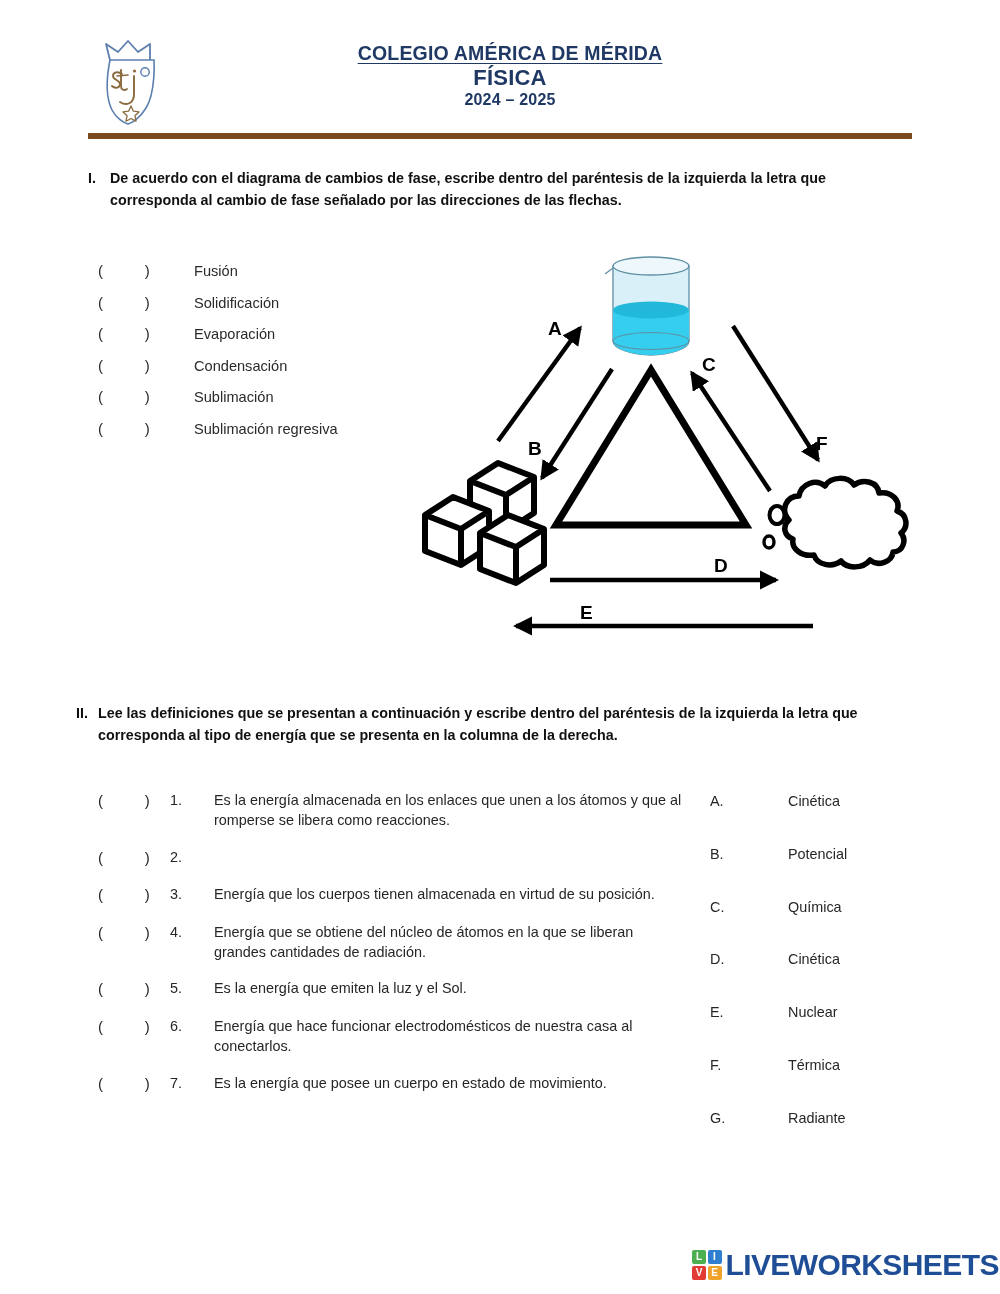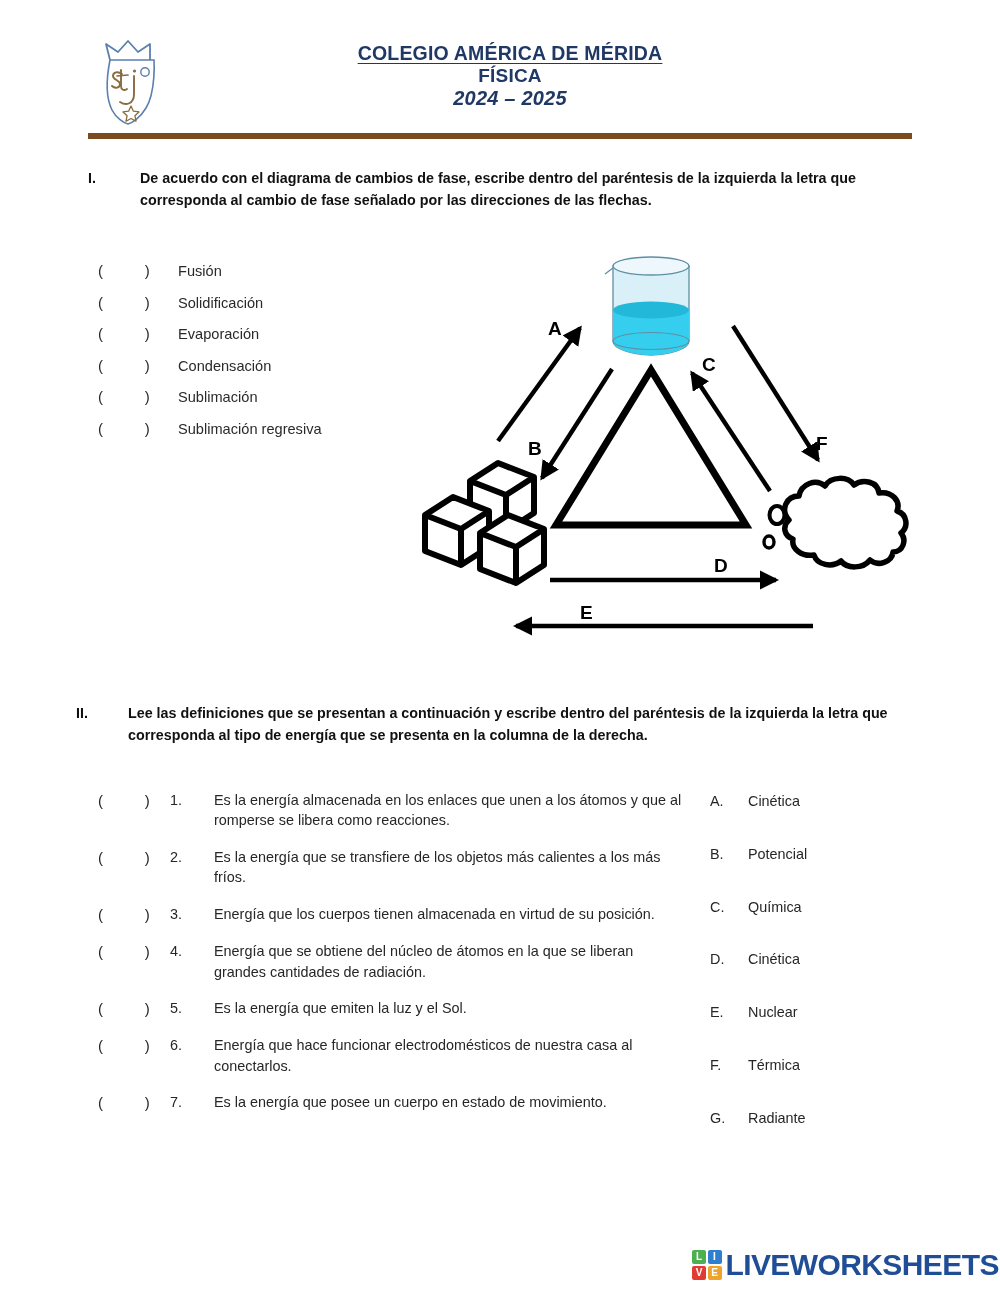--- a/index.html
+++ b/index.html
@@ -37,22 +37,22 @@
     color: #1f3864;
     font-weight: bold;
     letter-spacing: .2px;
     line-height: 1.18;
   }
   #hdr-school {
     font-size: 19.5px;
     text-decoration: underline;
     text-underline-offset: 2.5px;
   }
-  #hdr-subject { font-size: 19px; }
-  #hdr-years   { font-size: 20px; font-style: italic; }
+  #hdr-subject { font-size: 22px; }
+  #hdr-years   { font-size: 16px; }
   #header-rule {
     position: absolute;
     left: 88px; top: 133px;
     width: 824px; height: 6px;
     background: #7b4a1e;
   }
 
   
   .section-instruction {
     position: absolute;
@@ -61,21 +61,21 @@
     line-height: 1.52;
     color: #111;
   }
   .sec-num {
     position: absolute;
     left: 0; top: 0;
     width: 32px;
   }
   .sec-text {
     display: block;
-    margin-left: 52px;
+    margin-left: 22px;
   }
 
   #instruction-1 { left: 88px; top: 168px; width: 820px; }
   #instruction-2 { left: 76px; top: 703px; width: 820px; }
 
   
   #phase-list {
     position: absolute;
     left: 98px; top: 262px;
     width: 320px;
@@ -88,21 +88,21 @@
     color: #2a2a2a;
   }
   .paren {
     display: inline-block;
     width: 72px;
     letter-spacing: 0;
     color: #2a2a2a;
     font-size: 15px;
     white-space: pre;
   }
-  .phase-label { margin-left: 8px; }
+  .phase-label { margin-left: 24px; }
 
   
   #phase-diagram {
     position: absolute;
     left: 420px; top: 248px;
     width: 520px; height: 400px;
   }
   #phase-diagram svg { display: block; }
 
   
@@ -136,21 +136,21 @@
     width: 230px;
   }
   .ans-row {
     display: flex;
     align-items: baseline;
     font-size: 14.4px;
     color: #262626;
     height: 52.8px;
   }
   .ans-letter { flex: 0 0 38px; }
-  .ans-text   { flex: 1 1 auto; }
+  .ans-text   { flex: 1 1 auto; margin-left: 40px; }
 
   
   #lw-logo {
     position: absolute;
     left: 692px; top: 1248px;
     display: flex;
     align-items: center;
   }
   #lw-mark {
     display: grid;
@@ -321,21 +321,20 @@
 
 <div id="energy-defs">
   <div class="def-row">
     <span class="def-paren">(          )</span>
     <span class="def-num">1.</span>
     <span class="def-text">Es la energía almacenada en los enlaces que unen a los átomos y que al romperse se libera como reacciones.</span>
   </div>
   <div class="def-row">
     <span class="def-paren">(          )</span>
     <span class="def-num">2.</span>
-    <span class="def-text">Es la energía que se transfiere de los objetos más calientes a los más fríos.</span>
   </div>
   <div class="def-row">
     <span class="def-paren">(          )</span>
     <span class="def-num">3.</span>
     <span class="def-text">Energía que los cuerpos tienen almacenada en virtud de su posición.</span>
   </div>
   <div class="def-row">
     <span class="def-paren">(          )</span>
     <span class="def-num">4.</span>
     <span class="def-text">Energía que se obtiene del núcleo de átomos en la que se liberan grandes cantidades de radiación.</span>

